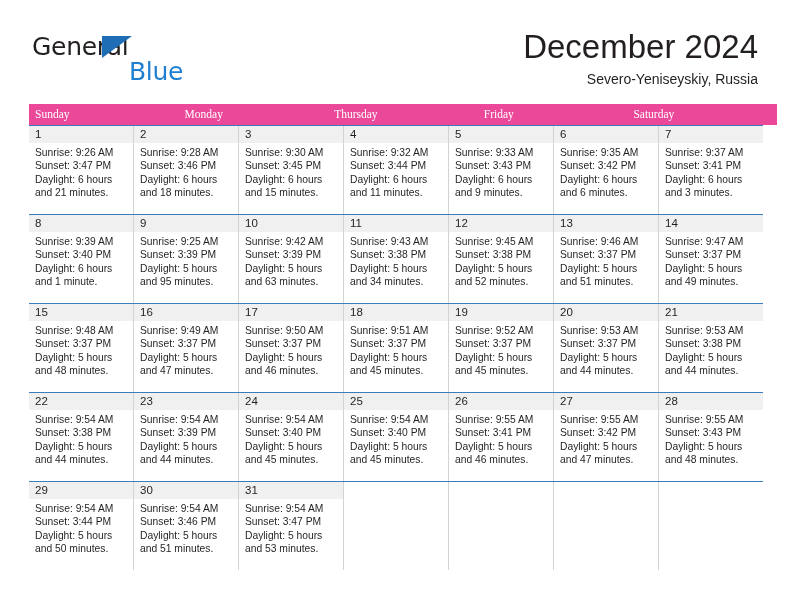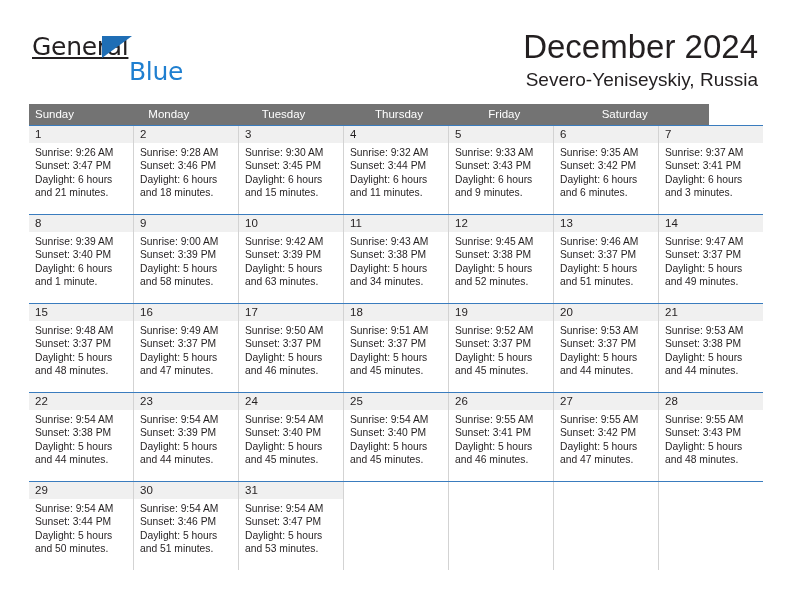--- a/index.html
+++ b/index.html
@@ -41,21 +41,20 @@
   .logo-general {
     position: absolute;
     left: 0;
     top: 0;
     font-size: 25px;
     letter-spacing: -0.3px;
     color: #231f20;
     font-family: "DejaVu Sans", sans-serif;
     font-weight: 400;
     line-height: 28px;
-    text-decoration: underline;
   }
   .logo-triangle {
     position: absolute;
     left: 70px;
     top: 3px;
     width: 0;
     height: 0;
     border-left: 30px solid #1f6eb5;
     border-bottom: 22px solid transparent;
   }
@@ -81,40 +80,41 @@
   .cal-title {
     font-size: 33px;
     font-weight: 400;
     color: #231f20;
     line-height: 34px;
     letter-spacing: 0px;
     white-space: nowrap;
   }
   .cal-subtitle {
     margin-top: 6px;
-    font-size: 19px;
+    font-size: 14px;
     font-weight: 400;
     color: #231f20;
     line-height: 19px;
     white-space: nowrap;
   }
 
   
   .calendar {
     position: absolute;
     left: 29px;
     top: 104px;
     width: 734px;
   }
 
   .weekday-row {
     display: flex;
-    width: 680px;
+    width: 748px;
     height: 21px;
-    background: #737373;
+    background: #ec4899;
+    font-family: Liberation Serif, serif;
   }
   .weekday {
     flex: 1 1 0;
     min-width: 0;
     color: #ffffff;
     font-size: 11.5px;
     line-height: 21px;
     padding-left: 6px;
     box-sizing: border-box;
     white-space: nowrap;
@@ -185,21 +185,20 @@
       <div class="cal-subtitle">Severo-Yeniseyskiy, Russia</div>
     </div>
 
   </div>
 
   <div class="calendar">
 
     <div class="weekday-row">
       <div class="weekday">Sunday</div>
       <div class="weekday">Monday</div>
-      <div class="weekday">Tuesday</div>
       <div class="weekday">Thursday</div>
       <div class="weekday">Friday</div>
       <div class="weekday">Saturday</div>
     </div>
 
     <div class="week-row">
       <div class="day-cell">
         <div class="daynum-band">
             <span class="daynum">1</span>
           </div>
@@ -288,24 +287,24 @@
           <div class="detail-line">Sunset: 3:40 PM</div>
           <div class="detail-line">Daylight: 6 hours</div>
           <div class="detail-line">and 1 minute.</div>
         </div>
       </div>
       <div class="day-cell">
         <div class="daynum-band">
             <span class="daynum">9</span>
           </div>
         <div class="details">
-          <div class="detail-line">Sunrise: 9:00 AM</div>
+          <div class="detail-line">Sunrise: 9:25 AM</div>
           <div class="detail-line">Sunset: 3:39 PM</div>
           <div class="detail-line">Daylight: 5 hours</div>
-          <div class="detail-line">and 58 minutes.</div>
+          <div class="detail-line">and 95 minutes.</div>
         </div>
       </div>
       <div class="day-cell">
         <div class="daynum-band">
             <span class="daynum">10</span>
           </div>
         <div class="details">
           <div class="detail-line">Sunrise: 9:42 AM</div>
           <div class="detail-line">Sunset: 3:39 PM</div>
           <div class="detail-line">Daylight: 5 hours</div>

